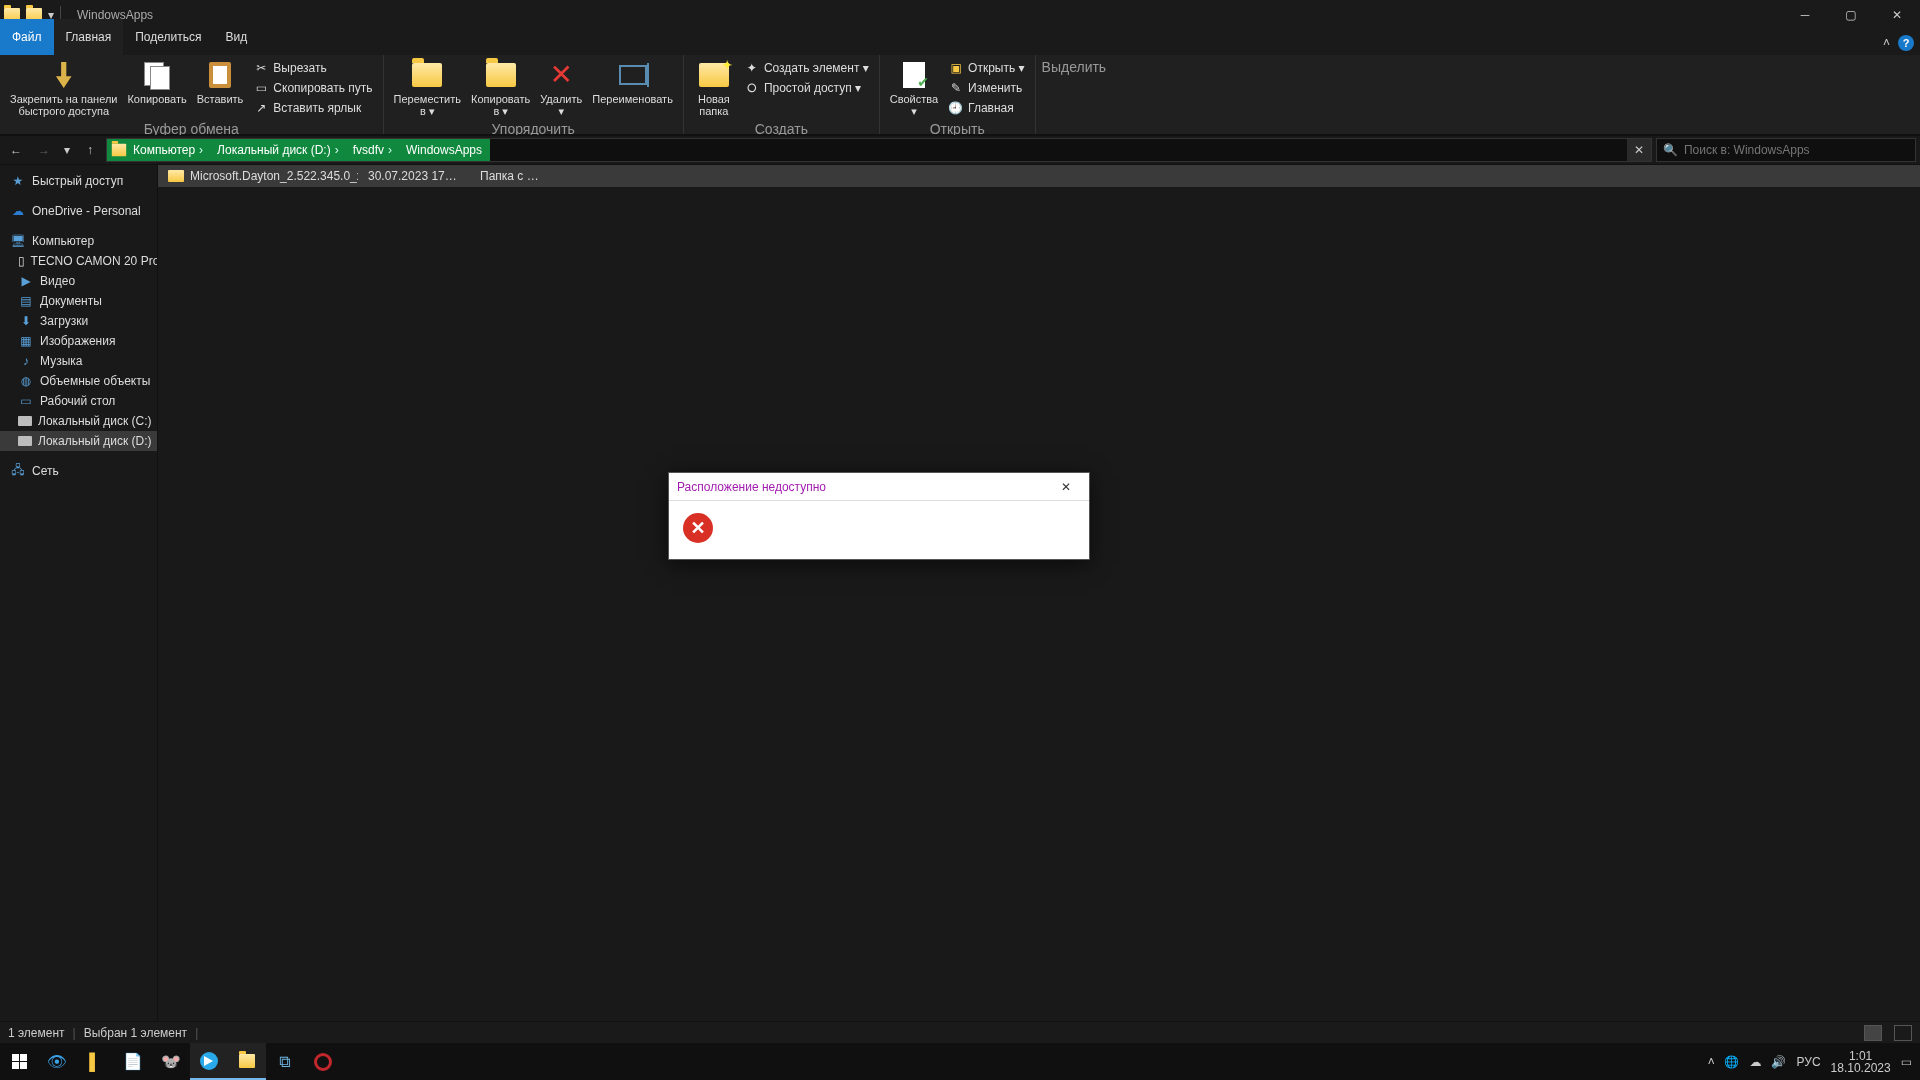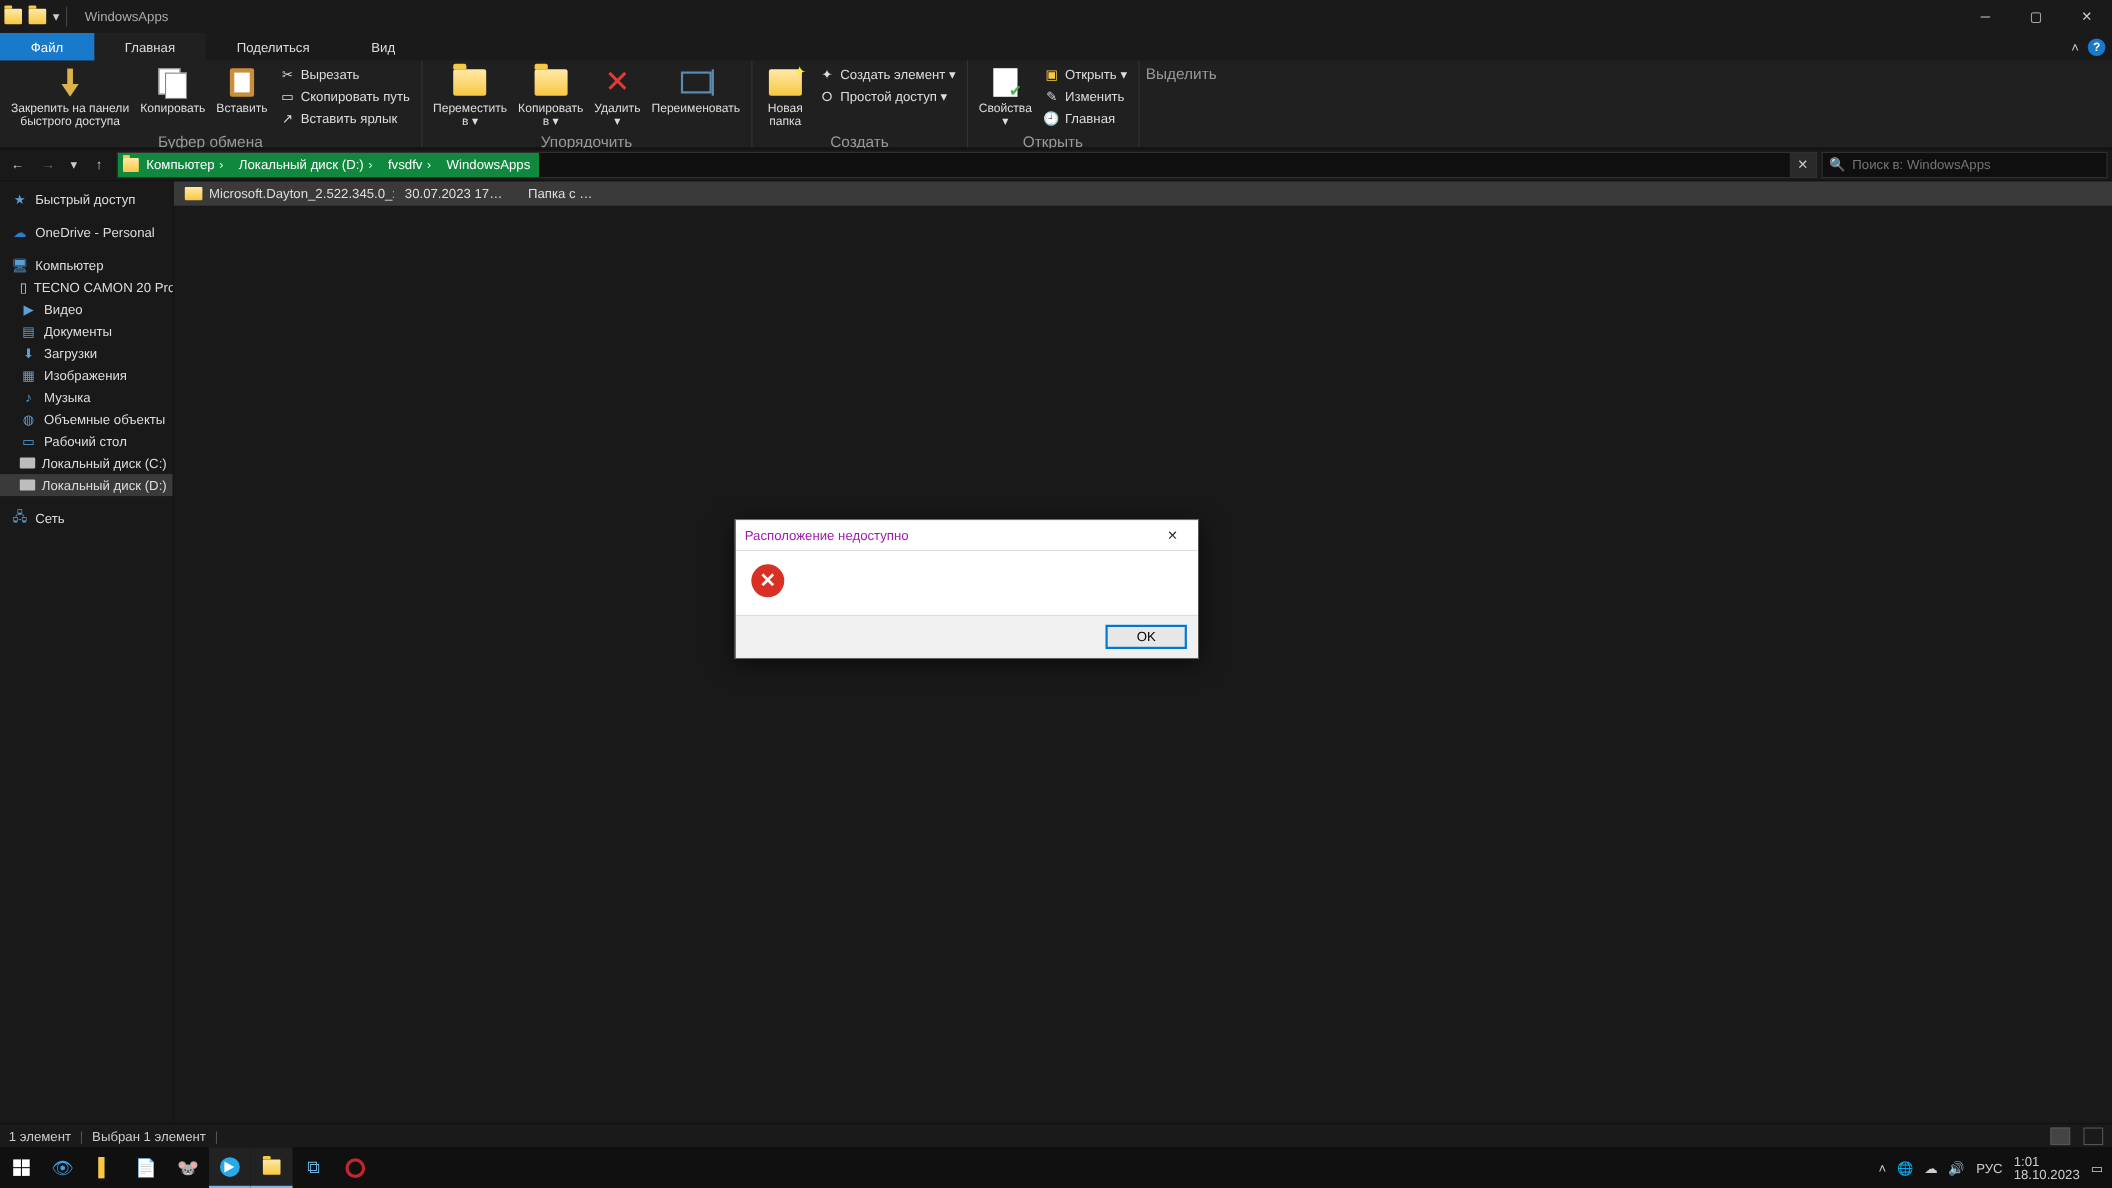--- a/index.html
+++ b/index.html
@@ -11,21 +11,21 @@
 .titlebar .icons{display:flex;align-items:center;gap:2px;padding:0 4px}
 .folder-small{width:16px;height:14px;background:linear-gradient(#ffe9a6,#f7c843);border-radius:1px;position:relative}
 .folder-small::before{content:"";position:absolute;top:-3px;left:0;width:7px;height:3px;background:#f7c843;border-radius:1px 1px 0 0}
 .qat-sep{width:1px;height:18px;background:#444;margin:0 4px}
 .title-text{color:#aaa;margin-left:8px}
 .titlebar .spacer{flex:1}
 .winbtn{width:46px;height:30px;display:flex;align-items:center;justify-content:center;color:#ccc}
 
 
 .tabrow{height:25px;background:#1a1a1a;display:flex;align-items:flex-end;position:relative}
-.tab{padding:4px 28px;color:#ddd;height:25px;display:flex;align-items:center}
+.tab{padding:4px 12px;color:#ddd;height:36px;display:flex;align-items:center}
 .tab.file{background:#1979ca;color:#fff}
 .tab.active{background:#202020}
 .tabrow .right{position:absolute;right:0;top:0;height:25px;display:flex;align-items:center;gap:8px;padding-right:6px}
 .chevup{color:#ccc}
 .helpcircle{width:16px;height:16px;border-radius:50%;background:#1979ca;color:#fff;display:flex;align-items:center;justify-content:center;font-size:11px;font-weight:bold}
 
 
 .ribbon{height:80px;background:#202020;display:flex;border-bottom:1px solid #111}
 .group{display:flex;flex-direction:column;align-items:center;padding:2px 6px 0;border-right:1px solid #333}
 .group-body{flex:1;display:flex;align-items:flex-start;gap:2px}
@@ -108,21 +108,21 @@
 .dlg-text p{margin-bottom:8px}
 .dlg-foot{background:#f0f0f0;padding:8px 10px;display:flex;justify-content:flex-end;border-top:1px solid #ddd}
 .dlg-ok{min-width:74px;height:22px;background:#e7e7e7;border:2px solid #0078d7;color:#000;display:flex;align-items:center;justify-content:center}
 
 
 .taskbar{height:37px;background:#101010;display:flex;align-items:center;color:#ccc}
 .tb-left{display:flex;align-items:center;height:100%}
 .tb-btn{width:38px;height:37px;display:flex;align-items:center;justify-content:center;font-size:16px}
 .tb-btn.active{border-bottom:2px solid #76b9ed;background:#222}
 .tb-right{margin-left:auto;display:flex;align-items:center;gap:10px;padding:0 8px}
-.clock{text-align:left;font-size:11px;line-height:12px}
+.clock{text-align:center;font-size:11px;line-height:12px}
 .win-logo{display:grid;grid-template-columns:7px 7px;grid-template-rows:7px 7px;gap:1px}
 .win-logo span{background:#fff}
 .tg{width:18px;height:18px;border-radius:50%;background:#29a9ea;position:relative}
 .tg::after{content:"";position:absolute;left:4px;top:4px;border:5px solid transparent;border-left:9px solid #fff}
 .opera{width:18px;height:18px;border-radius:50%;border:3px solid #c1272d}
 </style>
 </head>
 <body>
 
 <div class="window">
@@ -392,23 +392,20 @@
       </div>
 
       <div class="dialog">
         <div class="dlg-title">
           <span class="t">Расположение недоступно</span>
           <span class="dlg-close">✕</span>
         </div>
         <div class="dlg-body">
           <div class="err-ico">✕</div>
         </div>
-        <div class="dlg-foot">
-          <div class="dlg-ok">OK</div>
-        </div>
       </div>
     </div>
   </div>
 
   <div class="status">
     <span>1 элемент</span>
     <span class="sep">|</span>
     <span>Выбран 1 элемент</span>
     <span class="sep">|</span>
     <div class="spacer"></div>

